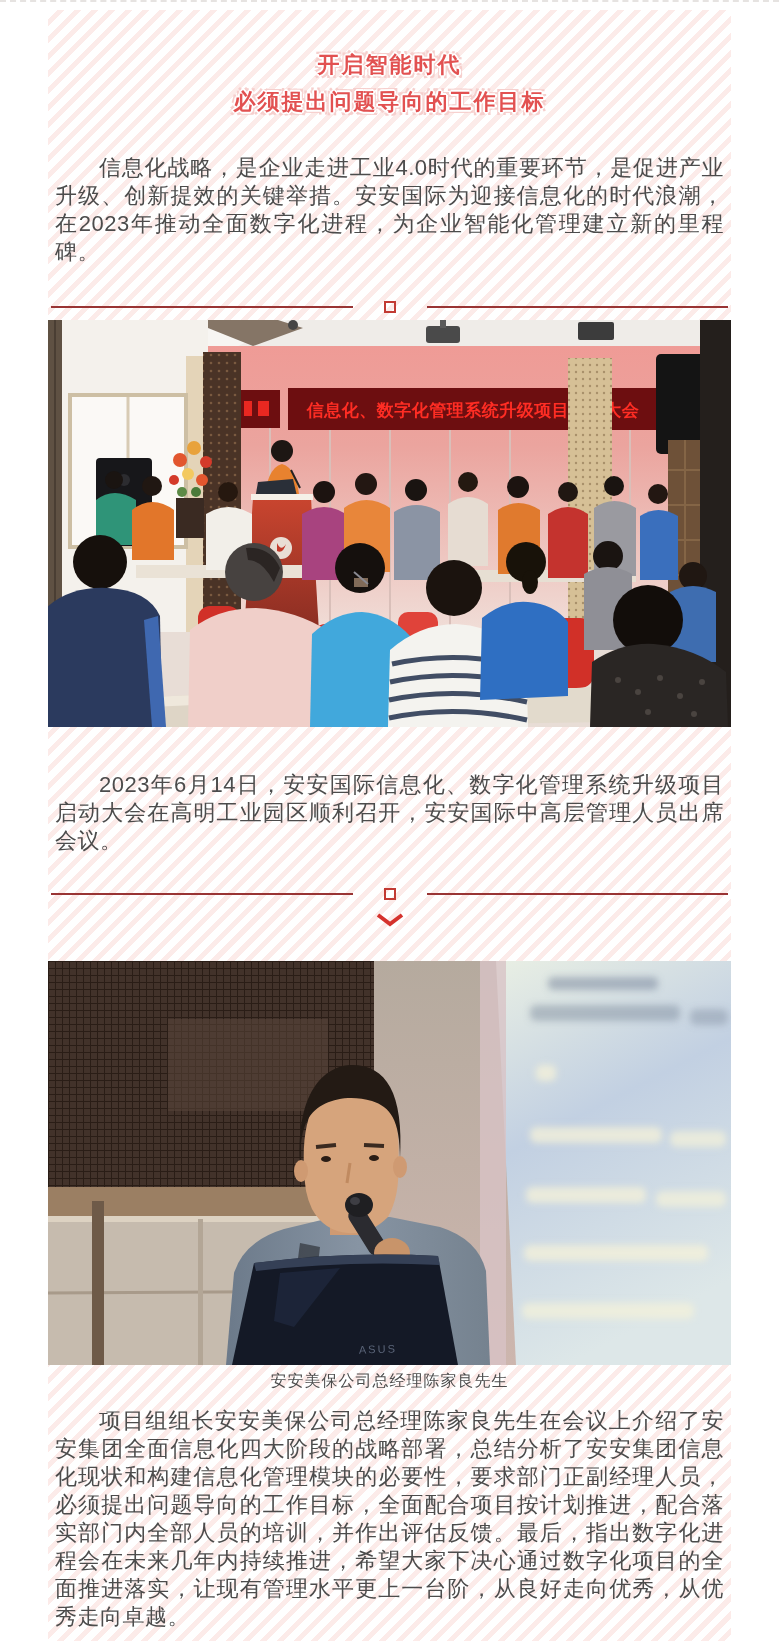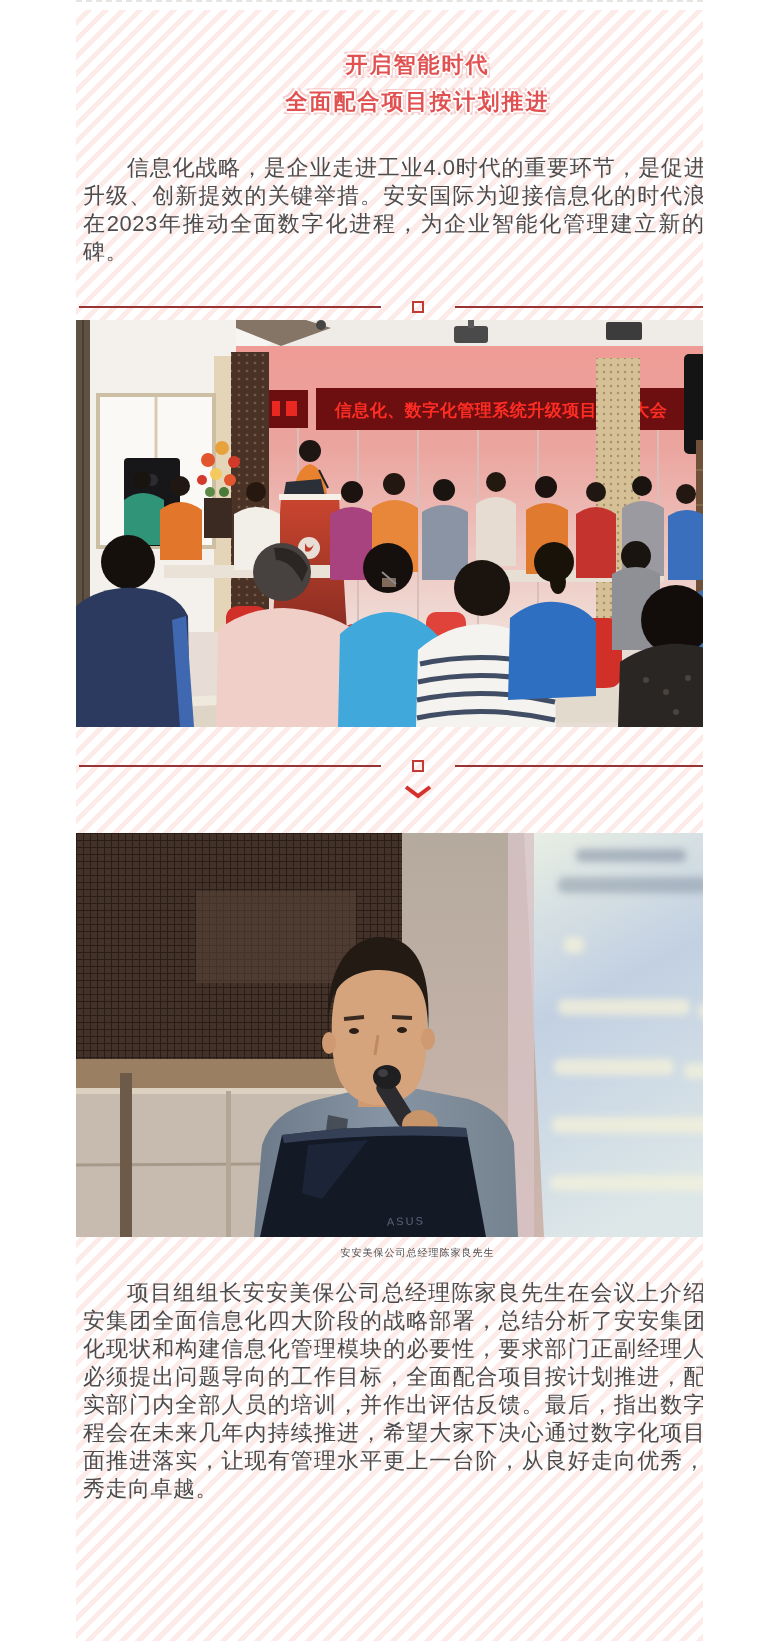--- a/index.html
+++ b/index.html
@@ -1,18 +1,18 @@
 <!DOCTYPE html>
 <html><head>
 <meta charset="utf-8">
 <style>
   html,body{margin:0;padding:0;background:#ffffff;}
   .page{
     position:relative;
-    width:627px;height:1641px;
+    width:779px;height:1641px;
     margin:0 auto;
     overflow:hidden;
     font-family:"Liberation Sans","DejaVu Sans",sans-serif;
     background:#ffffff;
   }
   .top-dashes{
     height:0;border-top:2px dashed #e6e3e1;margin-bottom:8px;
   }
   .stripes{
     width:683px;height:1631px;
@@ -54,33 +54,33 @@
     border:2px solid #c23a33;background:transparent;
   }
   .chevron-wrap{ text-align:center;margin-top:14px;height:14px; }
   figure.photo{ margin:0;width:683px;overflow:hidden; }
   figure.photo1{ margin-top:8px;height:407px; }
   figure.photo2{ margin-top:34px;height:404px; }
   figure svg{ display:block; }
   .caption{
     margin-top:6px;
     text-align:center;
-    font-size:10px;line-height:20px;color:#4c4c4c;letter-spacing:1px;
+    font-size:16px;line-height:20px;color:#4c4c4c;letter-spacing:1px;
   }
 </style>
 </head>
 <body>
 
 <div class="page">
   <div class="top-dashes"></div>
   <div class="stripes">
 
     <div class="title-block">
       <h1 class="title-line">开启智能时代</h1>
-      <h1 class="title-line">全面配合项目按计划推进</h1>
+      <h1 class="title-line">必须提出问题导向的工作目标</h1>
     </div>
 
     <p class="para first">信息化战略，是企业走进工业4.0时代的重要环节，是促进产业升级、创新提效的关键举措。安安国际为迎接信息化的时代浪潮，在2023年推动全面数字化进程，为企业智能化管理建立新的里程碑。</p>
 
     <div class="divider d1">
       <span class="line"></span>
       <span class="square"></span>
       <span class="line"></span>
     </div>
 
@@ -265,20 +265,21 @@
               <circle cx="612" cy="358" r="3"></circle>
               <circle cx="632" cy="376" r="3"></circle>
               <circle cx="654" cy="362" r="3"></circle>
               <circle cx="600" cy="392" r="3"></circle>
               <circle cx="646" cy="394" r="3"></circle>
             </g>
         </g>
       </svg>
     </figure>
 
+    <p class="para p2">2023年6月14日，安安国际信息化、数字化管理系统升级项目启动大会在高明工业园区顺利召开，安安国际中高层管理人员出席会议。</p>
 
     <div class="divider d2">
       <span class="line"></span>
       <span class="square"></span>
       <span class="line"></span>
     </div>
 
     <div class="chevron-wrap">
       <svg width="30" height="14" viewBox="0 0 30 14">
         <polyline points="3,2 15,11 27,2" fill="none" stroke="#d5322d" stroke-width="4"></polyline>

